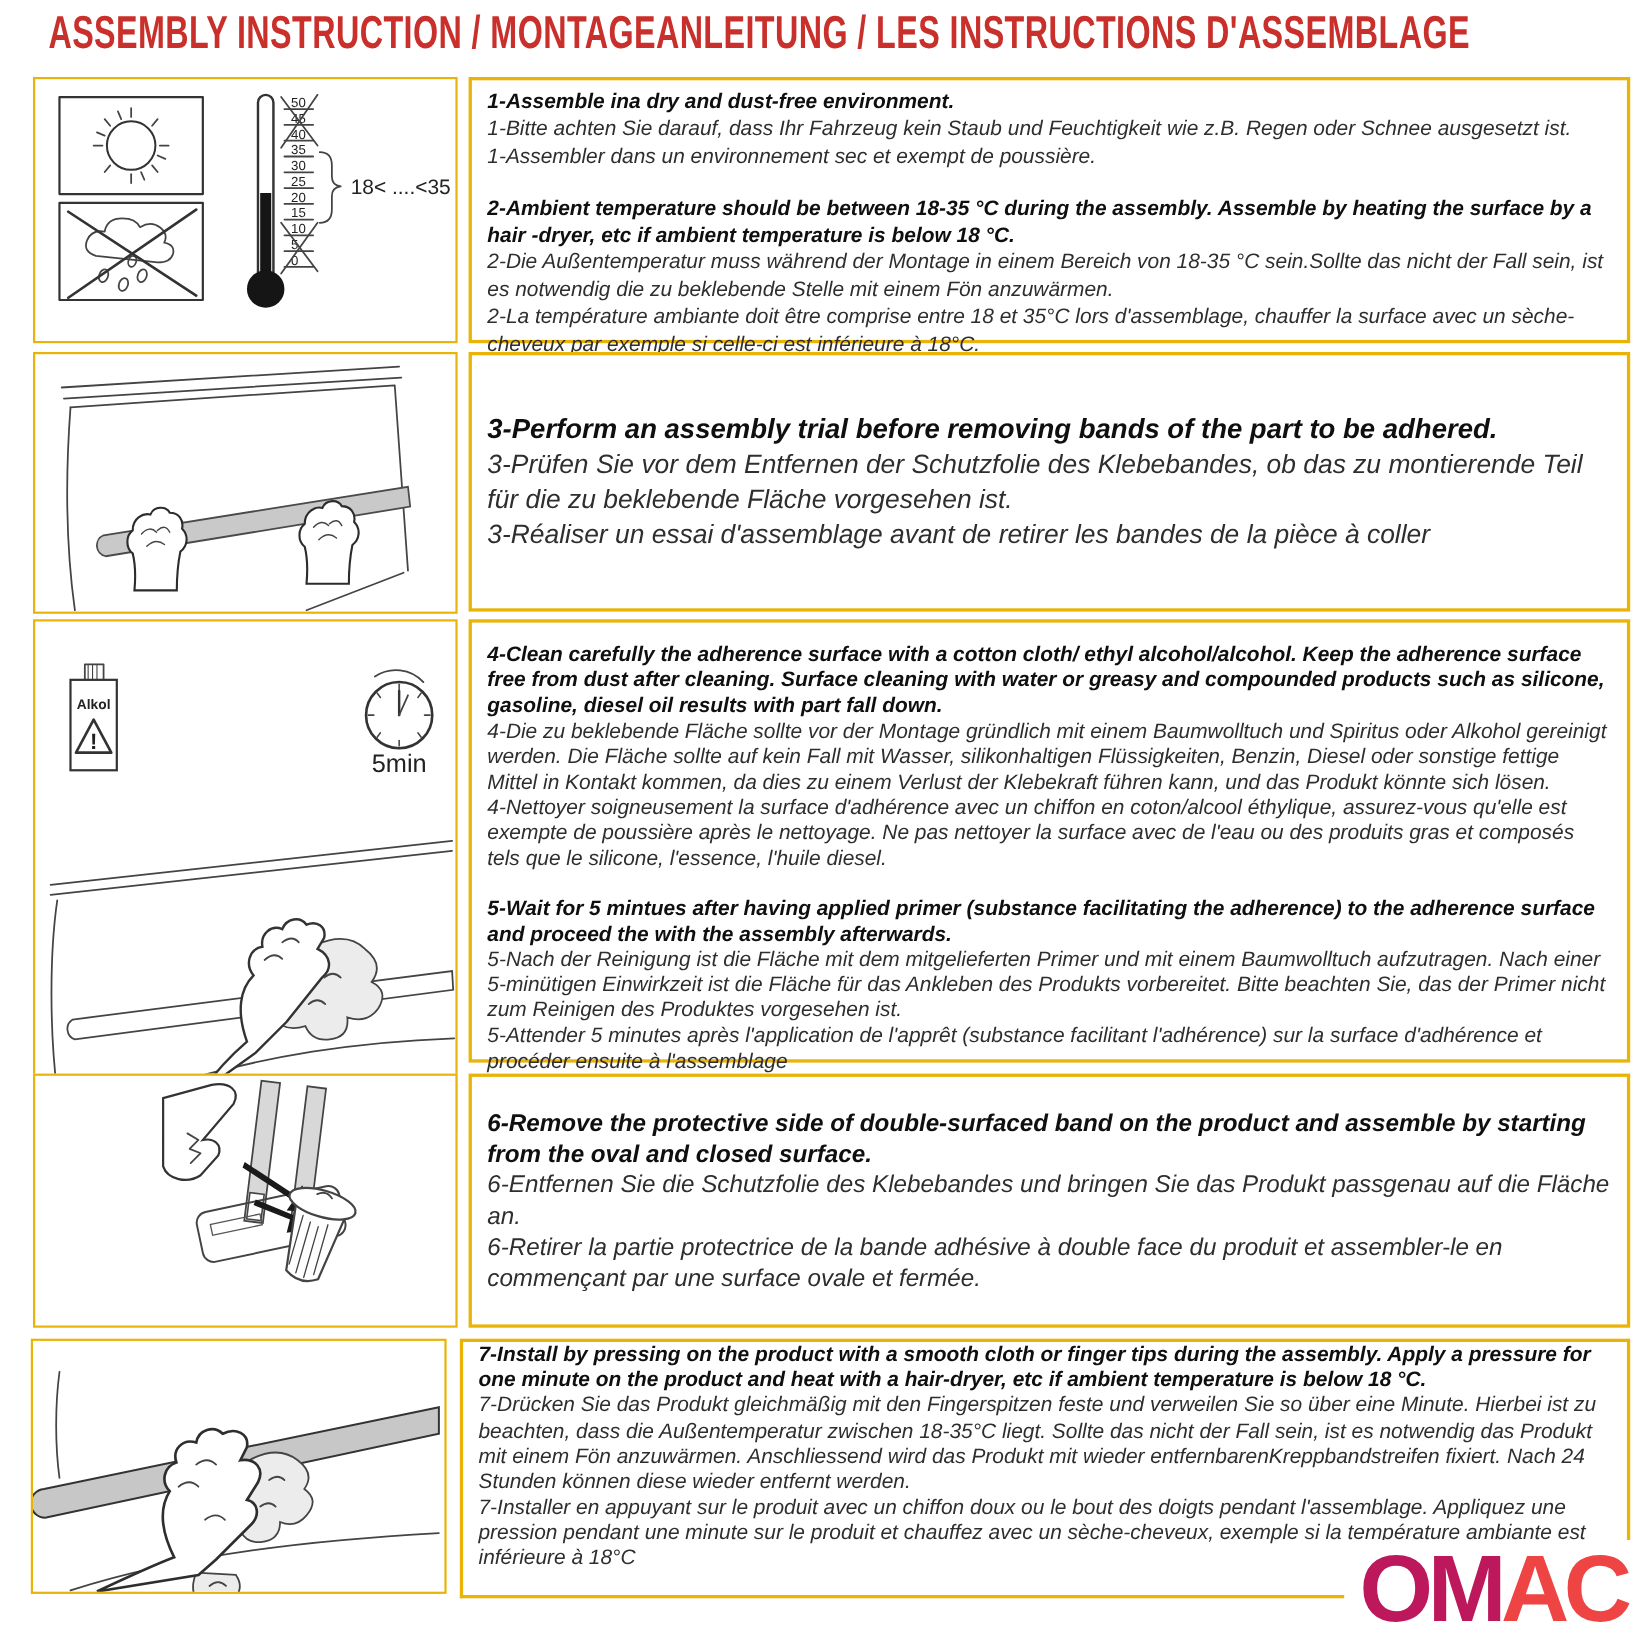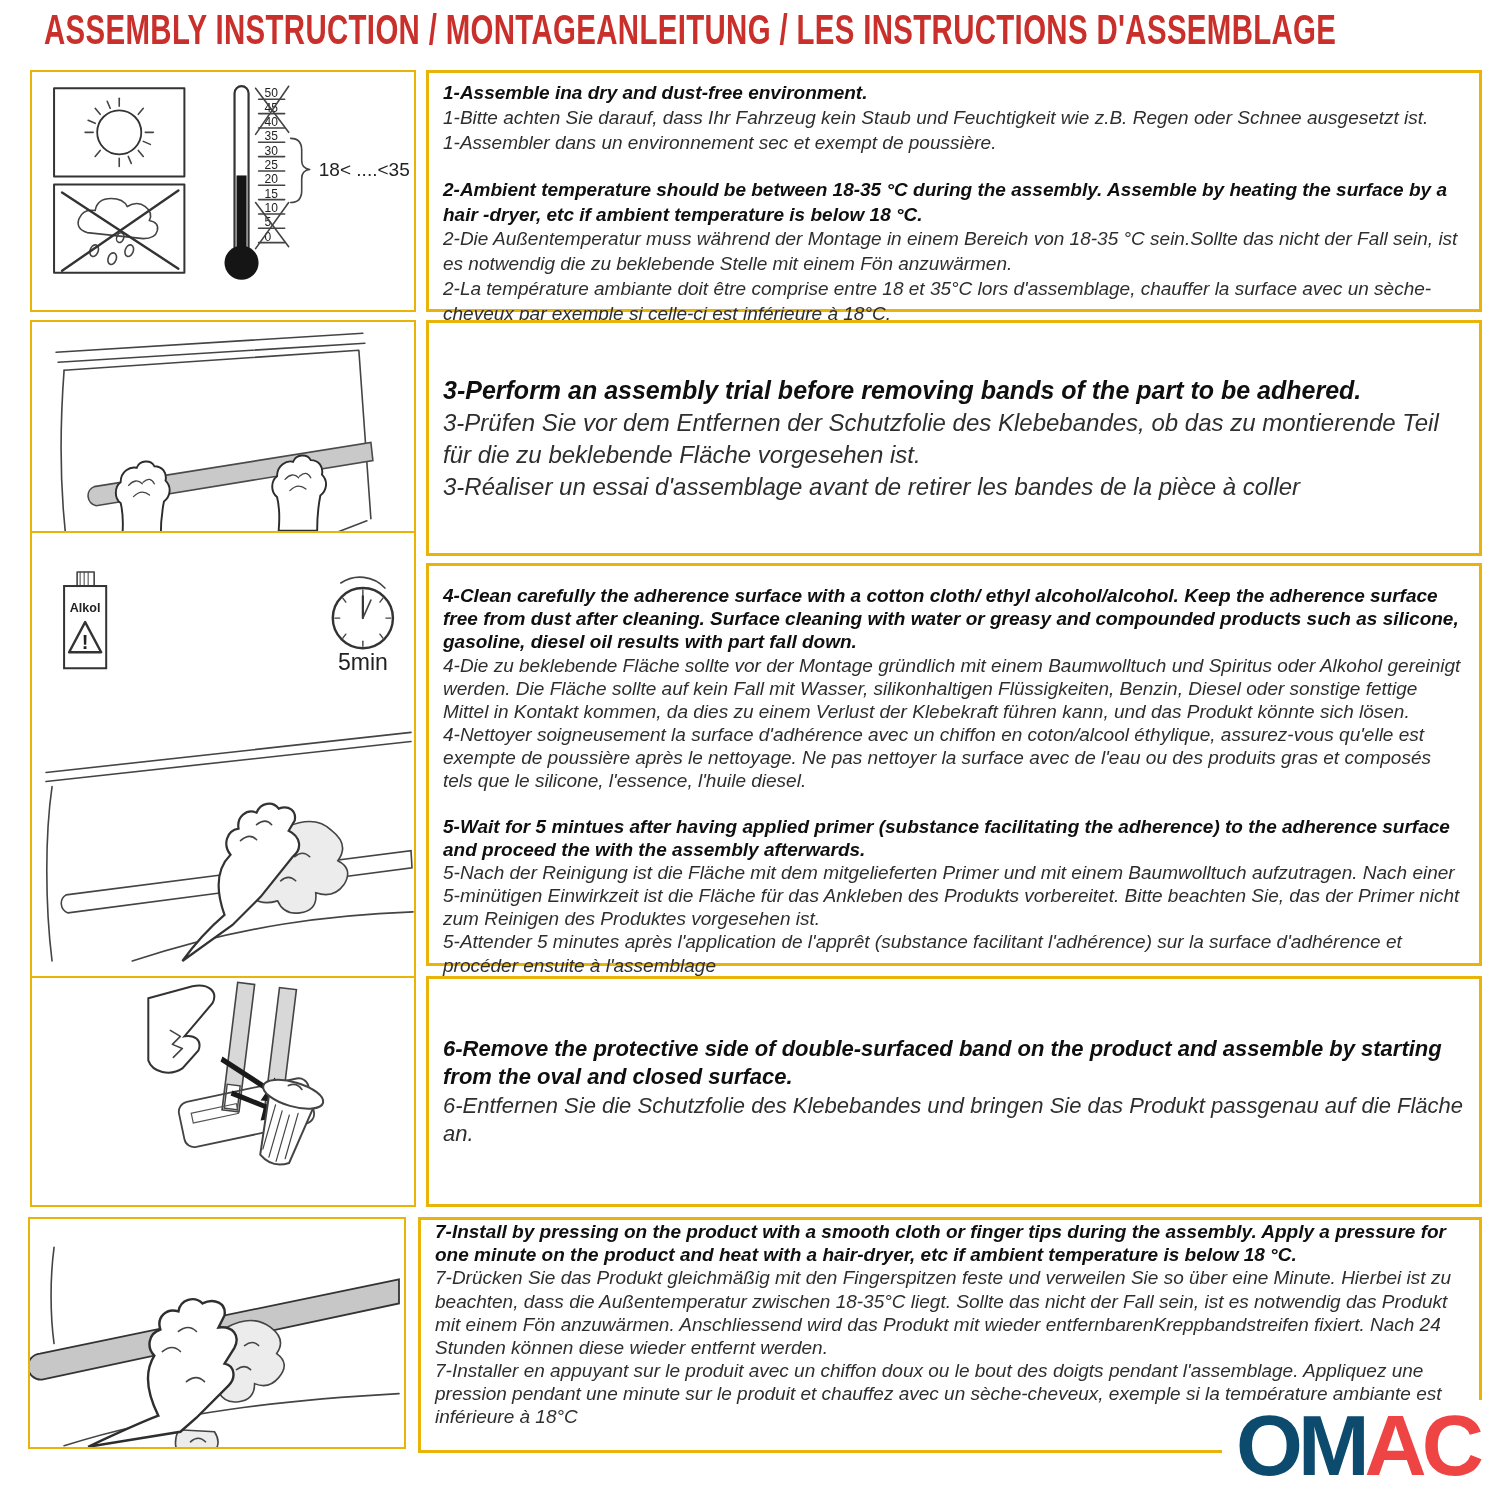--- a/index.html
+++ b/index.html
@@ -13,21 +13,21 @@
   .textcol p.b{font-weight:bold;color:#0f0f0f;}
   .textcol p.gap{margin-top:22px;}
   .row-a{padding:8px 14px;font-size:19px;line-height:1.31;}
   .row-b{padding:0 14px;font-size:24px;line-height:1.33;display:flex;flex-direction:column;justify-content:center;}
   .row-b p.b{font-size:25px;}
   .row-c{padding:18px 14px;font-size:19px;line-height:1.22;}
   .row-d{padding:0 14px;font-size:22px;line-height:1.28;display:flex;flex-direction:column;justify-content:center;}
   .row-e{padding:0 14px;font-size:19px;line-height:1.22;}
   .logo{position:absolute;left:1222px;top:1400px;z-index:6;background:#fff;
         padding:2px 6px 8px 14px;font-size:86px;font-weight:bold;letter-spacing:-5px;line-height:1;}
-  .logo .lk{color:#0c4a6e;}
+  .logo .lk{color:#be185d;}
   .logo .lr{color:#ef4444;}
   svg{display:block;width:100%;height:100%;}
   .sk{fill:none;stroke:#333;stroke-width:2;stroke-linecap:round;stroke-linejoin:round;}
   .sk1{fill:none;stroke:#444;stroke-width:1.6;stroke-linecap:round;stroke-linejoin:round;}
   .skt{font-family:"Liberation Sans", sans-serif;fill:#222;}
 </style>
 </head>
 <body>
 
 <div class="page">
@@ -133,21 +133,21 @@
         <path d="M18,36 q9,-10 17,-2 M36,32 q9,-8 14,2 M24,50 q10,-10 20,-2" class="sk1"></path>
       </g>
     </svg>
   </div>
   <div class="box textcol row-b" style="left:426px;top:320px;width:1056px;height:236px;">
     <p class="b">3-Perform an assembly trial before removing bands of the part to be adhered.</p>
     <p>3-Prüfen Sie vor dem Entfernen der Schutzfolie des Klebebandes, ob das zu montierende Teil für die zu beklebende Fläche vorgesehen ist.</p>
     <p>3-Réaliser un essai d'assemblage avant de retirer les bandes de la pièce à coller</p>
   </div>
 
-  <div class="box illbox" style="left:30px;top:531px;width:386px;height:465px;">
+  <div class="box illbox" style="left:30px;top:563px;width:386px;height:465px;">
     <svg viewBox="0 0 381 398">
       <g>
         <rect x="45" y="8" width="17" height="14" class="sk1"></rect>
         <path d="M48,8 v14 M52,8 v14 M56,8 v14" class="sk1" style="stroke-width:1"></path>
         <rect x="32" y="22" width="42" height="82" fill="#fff" stroke="#333" stroke-width="2"></rect>
         <text x="53" y="48" class="skt" font-size="12.5" font-weight="bold" text-anchor="middle">Alkol</text>
         <path d="M53,58 L69,88 L37,88 Z" class="sk" style="stroke-width:2.4"></path>
         <text x="53" y="85" class="skt" font-size="20" font-weight="bold" text-anchor="middle">!</text>
       </g>
       <g>
@@ -215,20 +215,21 @@
         <path d="M232,122 L240,182 Q255,192 270,182 L278,122" fill="#fff" stroke="#444" stroke-width="2"></path>
         <path d="M241,130 v46 M249,134 v48 M257,136 v48 M265,132 v47" class="sk1" style="stroke-width:1.2"></path>
         <ellipse cx="255" cy="115" rx="31" ry="12" fill="#fff" stroke="#444" stroke-width="2"></ellipse>
         <path d="M248,108 Q255,102 262,108" class="sk1"></path>
       </g>
     </svg>
   </div>
   <div class="box textcol row-d" style="left:426px;top:976px;width:1056px;height:231px;">
     <p class="b">6-Remove the protective side of double-surfaced band on the product and assemble by starting from the oval and closed surface.</p>
     <p>6-Entfernen Sie die Schutzfolie des Klebebandes und bringen Sie das Produkt passgenau auf die Fläche an.</p>
+    <p>6-Retirer la partie protectrice de la bande adhésive à double face du produit et assembler-le en commençant par une surface ovale et fermée.</p>
   </div>
 
   <div class="box illbox" style="left:28px;top:1217px;width:378px;height:232px;">
     <svg viewBox="0 0 373 227">
       <path d="M24,28 C20,58 20,95 24,124" class="sk1"></path>
       <path d="M10,134 L368,60 L368,84 L12,160 A12,12 0 0 1 10,134 Z" fill="#c7c7c7" stroke="#333" stroke-width="1.8"></path>
       <path d="M34,226 C140,192 260,180 368,174" class="sk1"></path>
       <g>
         <path d="M196,108 q26,-14 44,0 q16,12 6,26 q14,10 2,24 q-10,12 -24,6 q0,16 -16,18 q-14,2 -20,-10 l-10,-22 q-6,-18 4,-28 z" fill="#ececec" stroke="#444" stroke-width="1.6"></path>
         <path d="M214,126 q8,-6 14,0 M206,150 q8,-6 14,0" class="sk1"></path>

